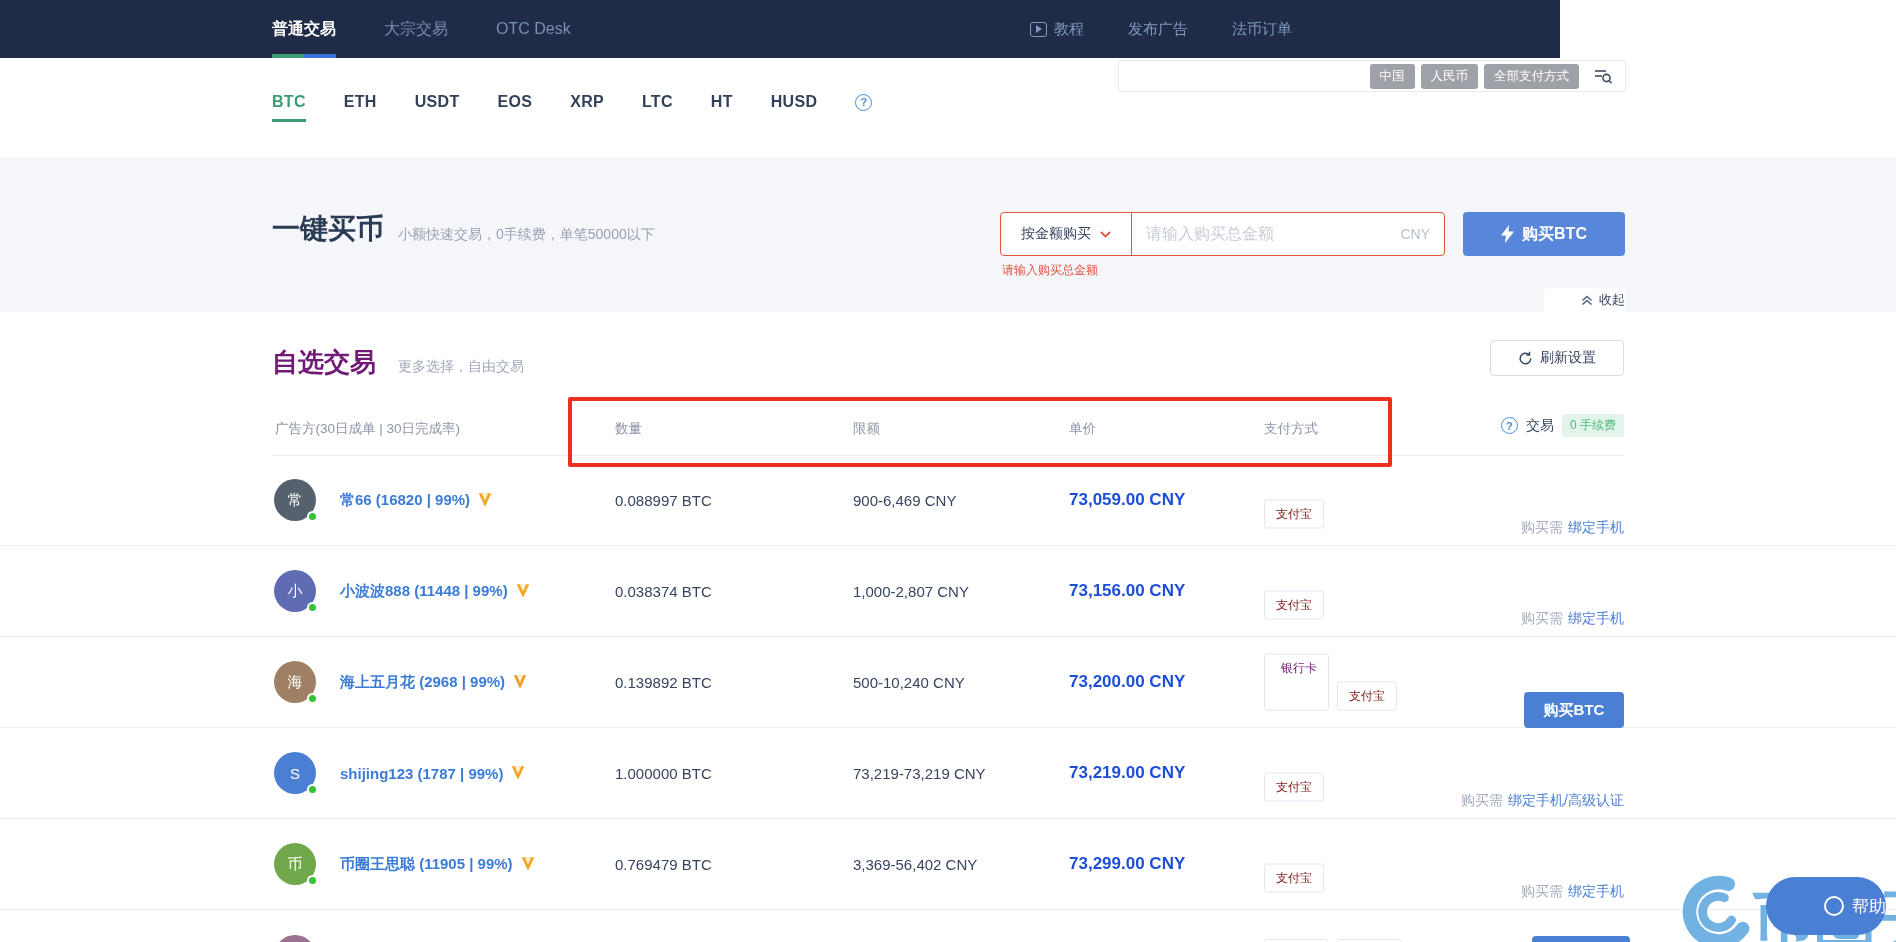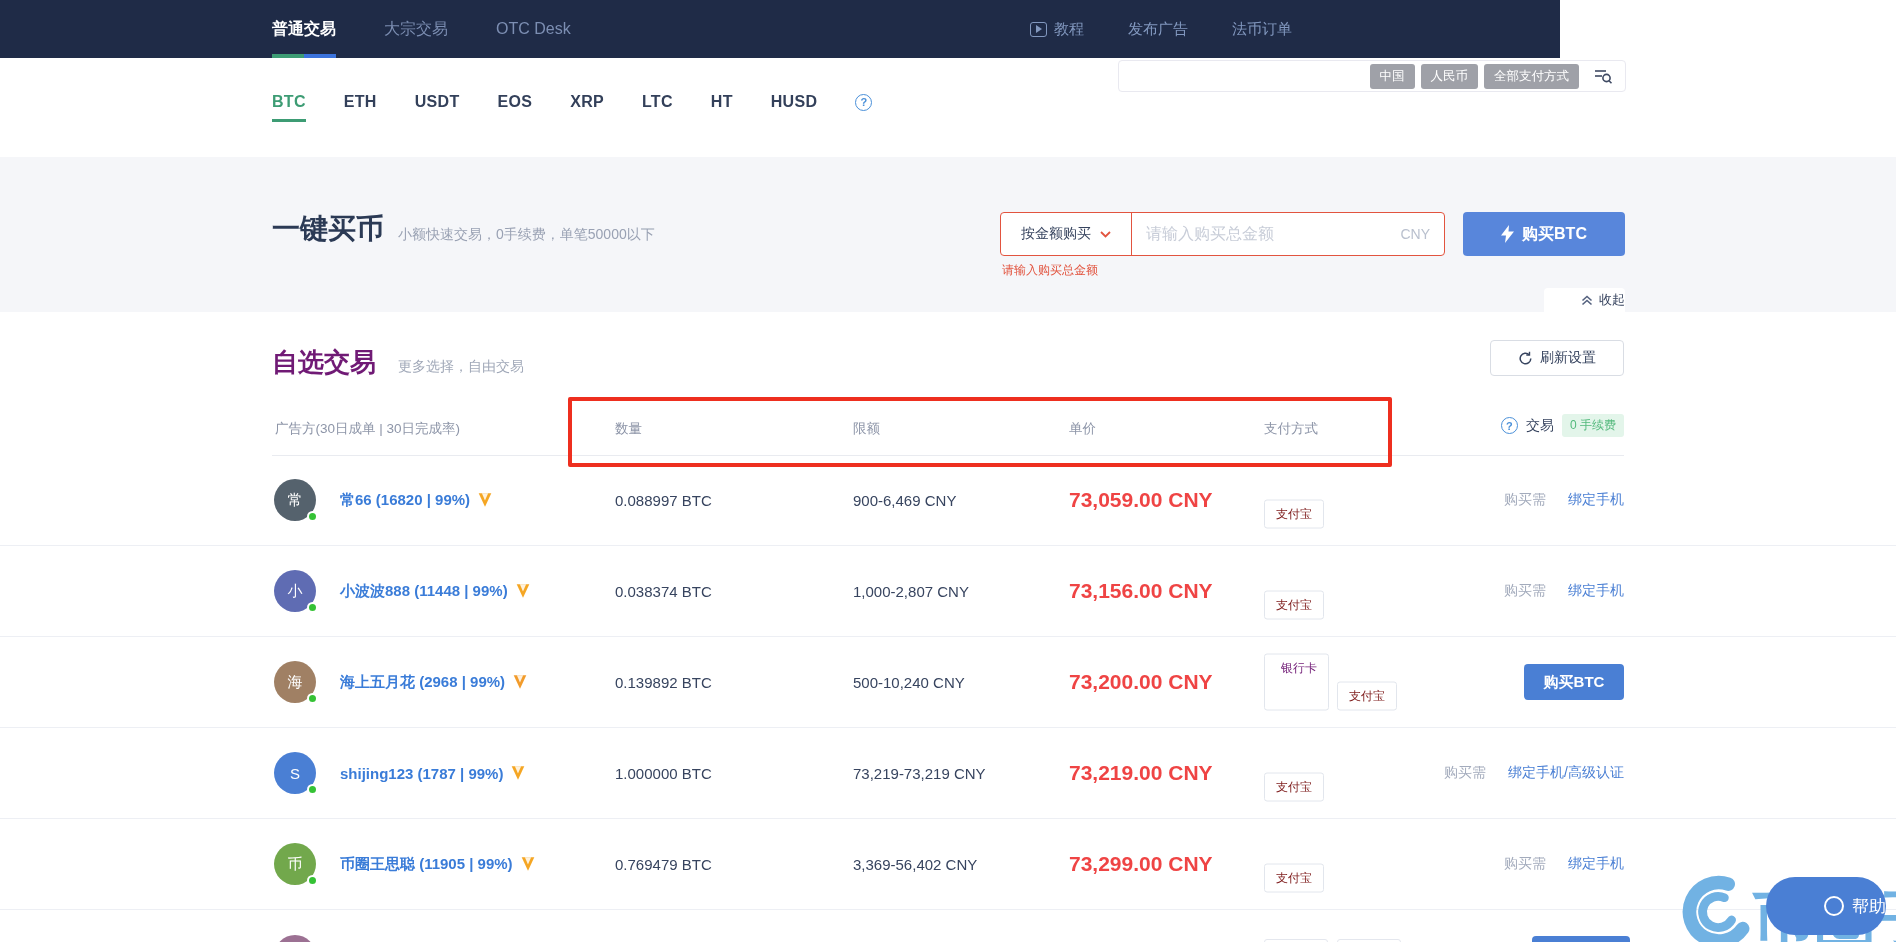--- a/index.html
+++ b/index.html
@@ -80,27 +80,27 @@
   .row { position:absolute; left:0; width:1896px; height:91px; border-bottom:1px solid #edeff4; }
   .row .cell { position:absolute; top:50%; transform:translateY(-50%); }
   .avatar { left:274px; width:42px; height:42px; border-radius:50%; color:#fff; font-size:15px;
     display:flex; align-items:center; justify-content:center; }
   .online-dot { position:absolute; right:-2px; bottom:-1px; width:11px; height:11px; border-radius:50%;
     background:#35c235; border:2px solid #fff; }
   .c-name { left:340px; display:flex; align-items:center; gap:7px; font-size:15px; font-weight:bold;
     color:#3a7cd8; cursor:pointer; white-space:nowrap; }
   .c-qty   { left:615px;  font-size:15px; color:#37445f; }
   .c-limit { left:853px;  font-size:15px; color:#37445f; }
-  .c-price { left:1069px; font-size:21px; font-weight:bold; color:#ef4444; }
+  .c-price { left:1069px; font-size:17px; font-weight:bold; color:#1d4ed8; }
   .c-pay   { left:1264px; display:flex; gap:8px; }
   .pay-pill { border:1px solid #e2e6ed; border-radius:3px; background:#fff; font-size:12px;
     padding:5px 11px; white-space:nowrap; }
   .pay-blue { color:#7f1d1d;margin-top:28px; }
   .pay-gold { color:#701a75;padding-left:16px; }
-  .c-right { right:272px; display:flex; align-items:flex-start; gap:22px; white-space:nowrap; }
+  .c-right { right:272px; display:flex; align-items:flex-start; gap:5px; white-space:nowrap;margin-top:28px; }
   .note { font-size:14px; color:#a3abbc; }
   .req-link { font-size:14px; color:#4a7fd4; cursor:pointer; text-decoration:none; }
   .row-buy-btn { width:100px; height:36px; background:#4a7fd4; border:none; border-radius:4px;
     color:#fff; font-size:15px; font-weight:bold; cursor:pointer; font-family:inherit; }
 
   
   .row-partial { position:absolute; left:0; top:911px; width:1896px; height:31px; overflow:hidden; }
   .pa-avatar { position:absolute; left:274px; top:24px; width:42px; height:42px; border-radius:50%; background:#9c7193; }
   .pa-pill { position:absolute; top:28px; width:64px; height:26px; border:1px solid #e4e7ee; border-radius:3px; background:#fff; }
   .pa-btn { position:absolute; left:1532px; top:25px; width:98px; height:36px; border-radius:4px; background:#4a7fd4; }

